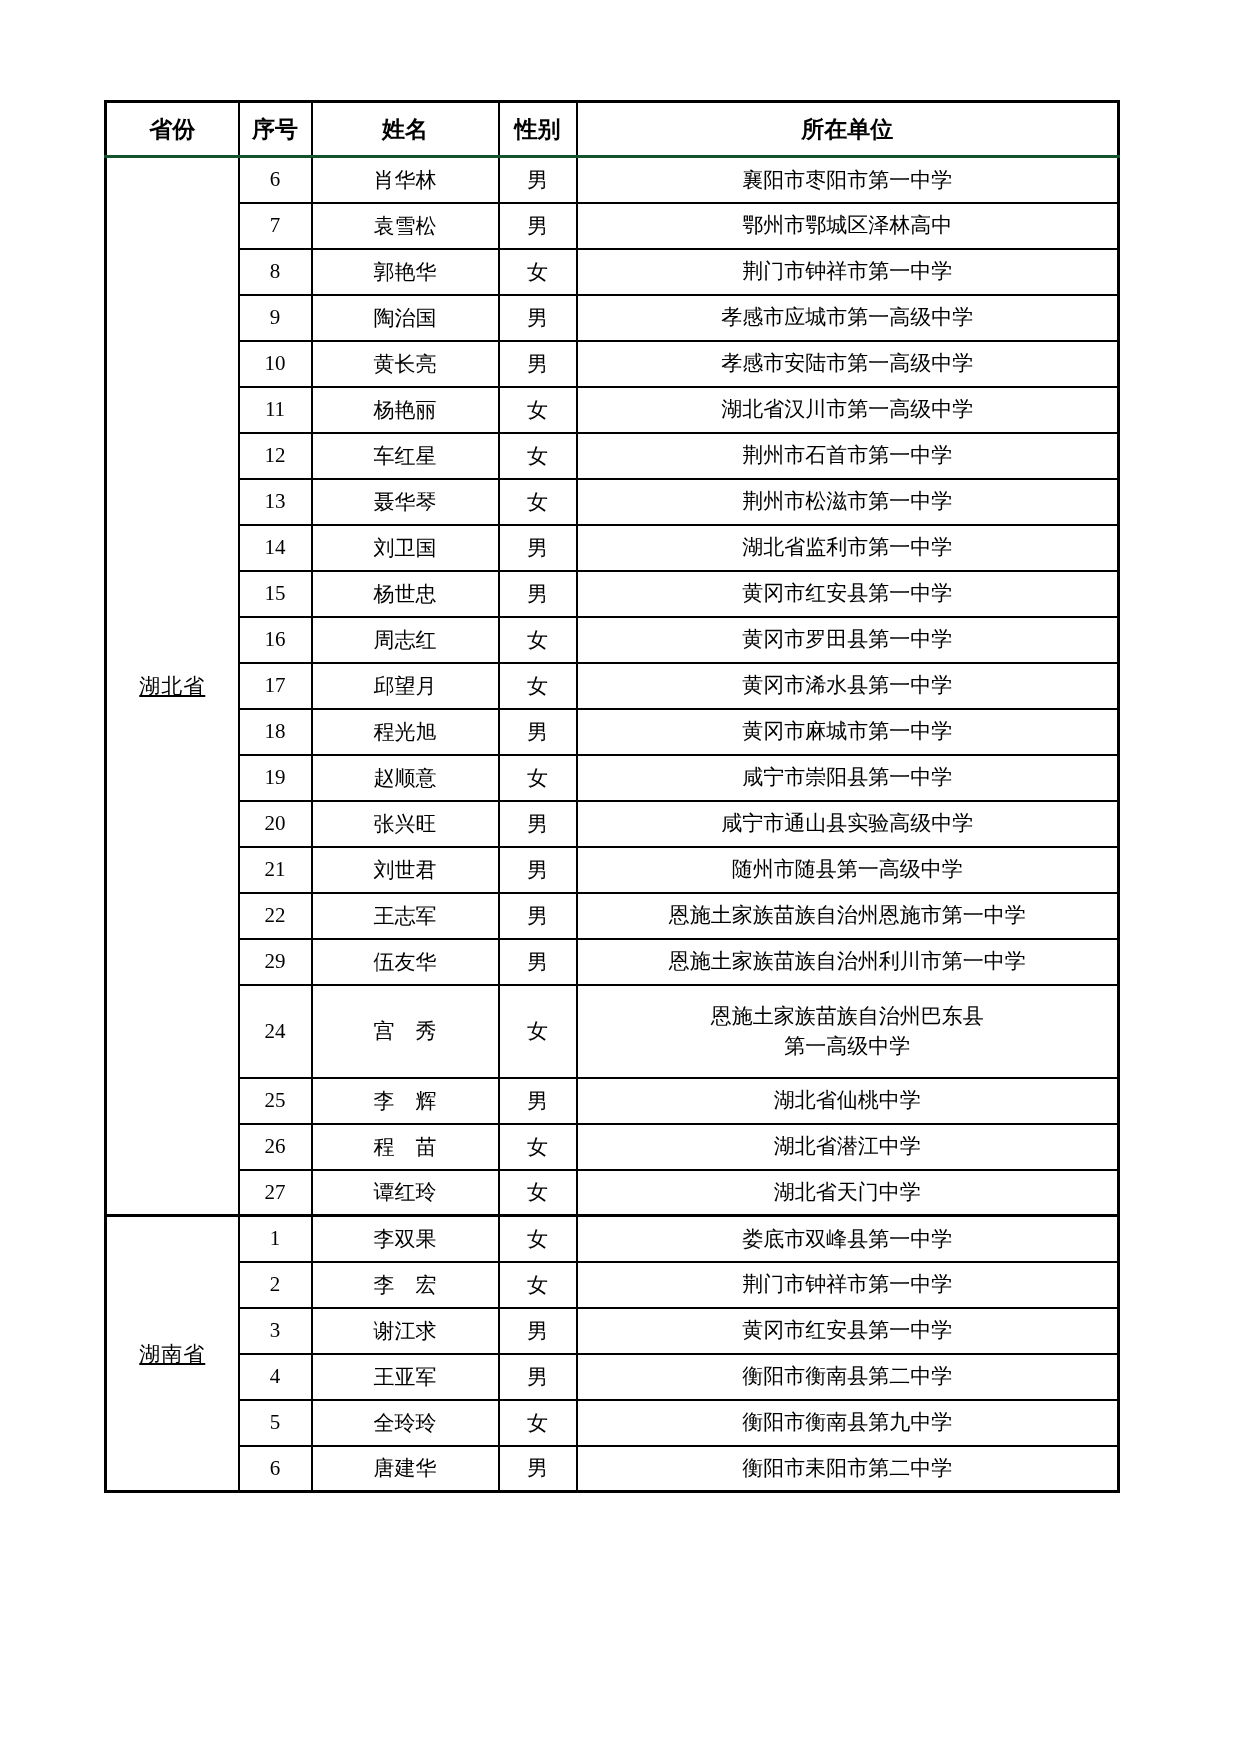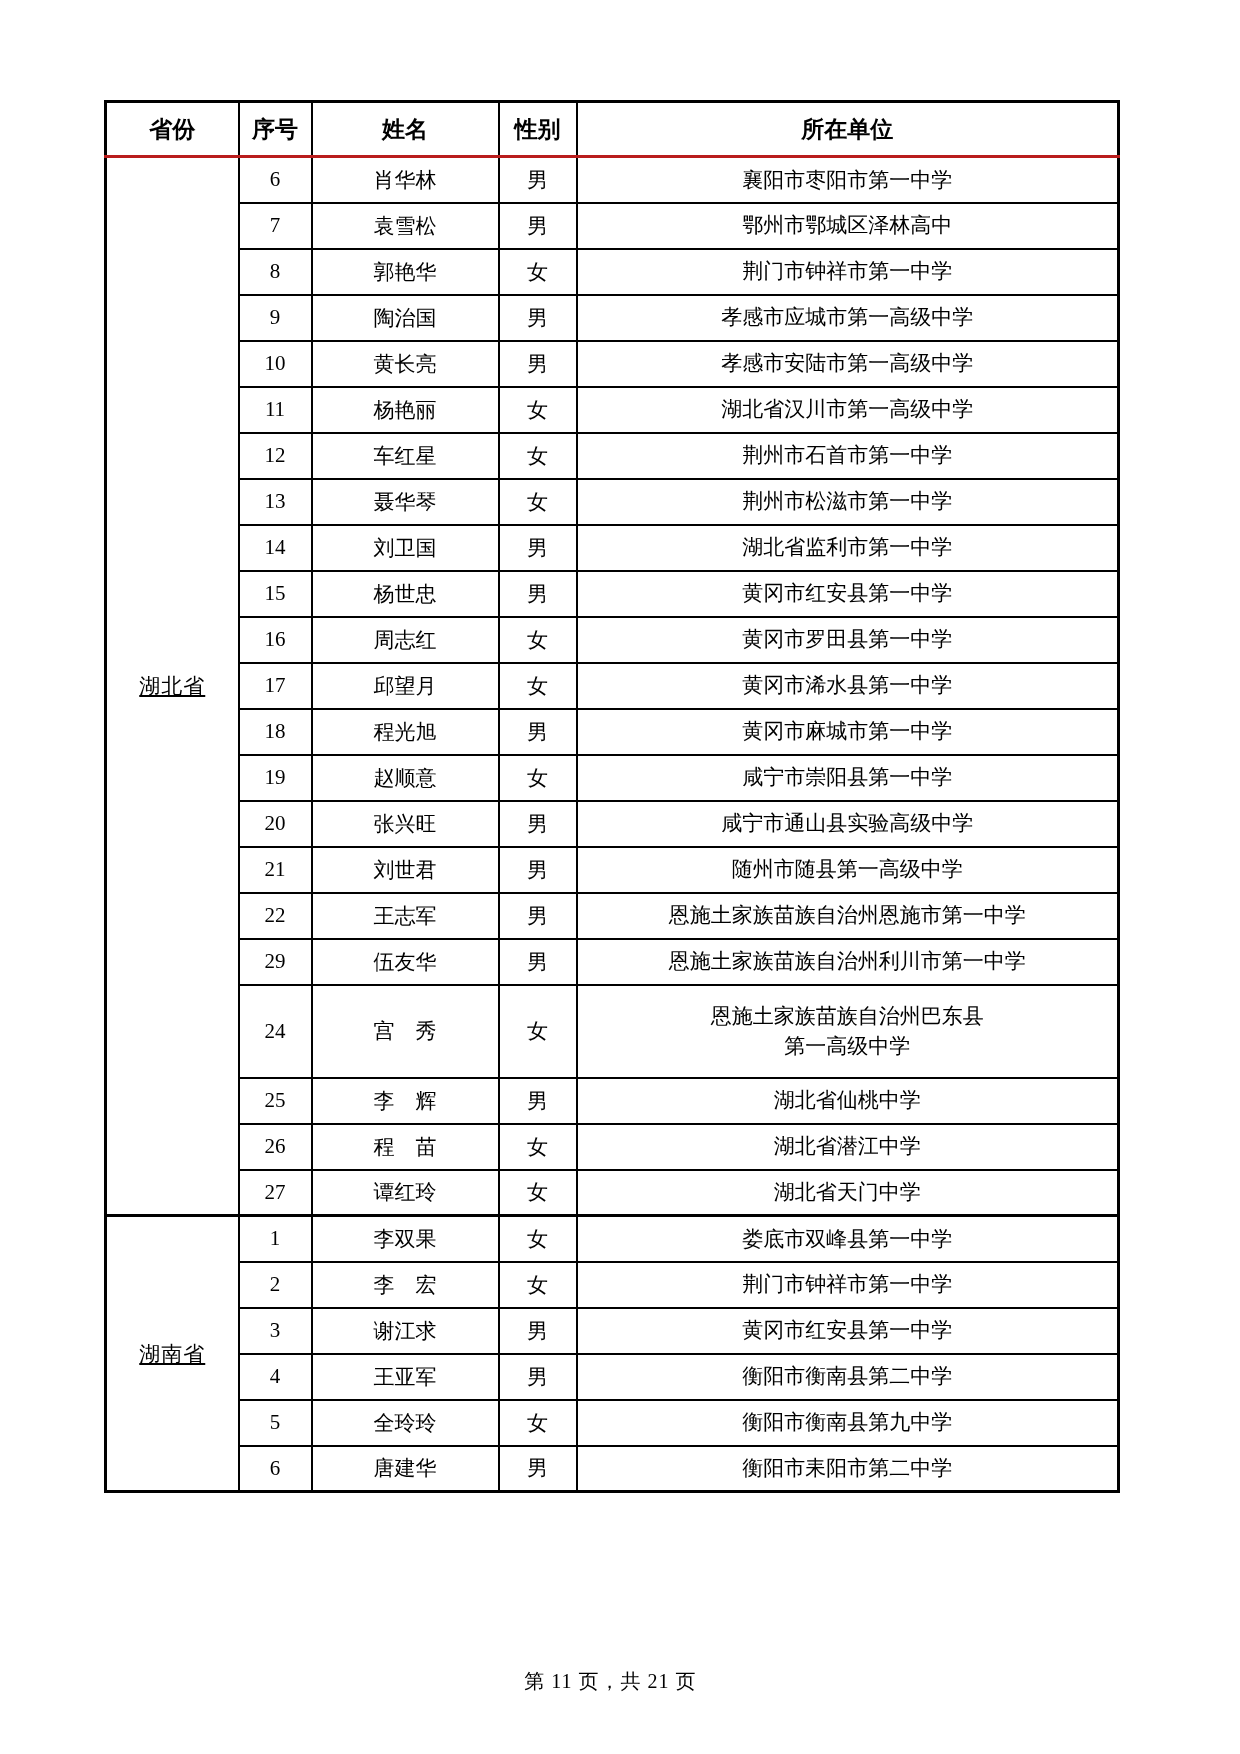--- a/index.html
+++ b/index.html
@@ -26,21 +26,21 @@
     text-align: center;
     vertical-align: middle;
     padding: 0 4px;
   }
   table.roster { border: 3px solid #000000; }
   table.roster th {
     font-family: "Liberation Sans", "DejaVu Sans", sans-serif;
     font-weight: bold;
     font-size: 23px;
     height: 55px;
-    border-bottom: 3px solid #b91c1c;
+    border-bottom: 3px solid #14532d;
   }
   table.roster td {
     font-family: "Liberation Serif", "DejaVu Serif", serif;
     font-size: 21px;
     height: 46px;
   }
   .col-province { width: 133px; }
   .col-index    { width: 73px; }
   .col-name     { width: 187px; }
   .col-gender   { width: 78px; }
@@ -250,14 +250,13 @@
         </tr>
         <tr>
           <td class="index-cell">6</td>
           <td class="name-cell">唐建华</td>
           <td class="gender-cell">男</td>
           <td class="unit-cell">衡阳市耒阳市第二中学</td>
         </tr>
       </tbody>
   </table>
 
-  <div class="footer">第 11 页，共 21 页</div>
 </div>
 
 </body></html>

